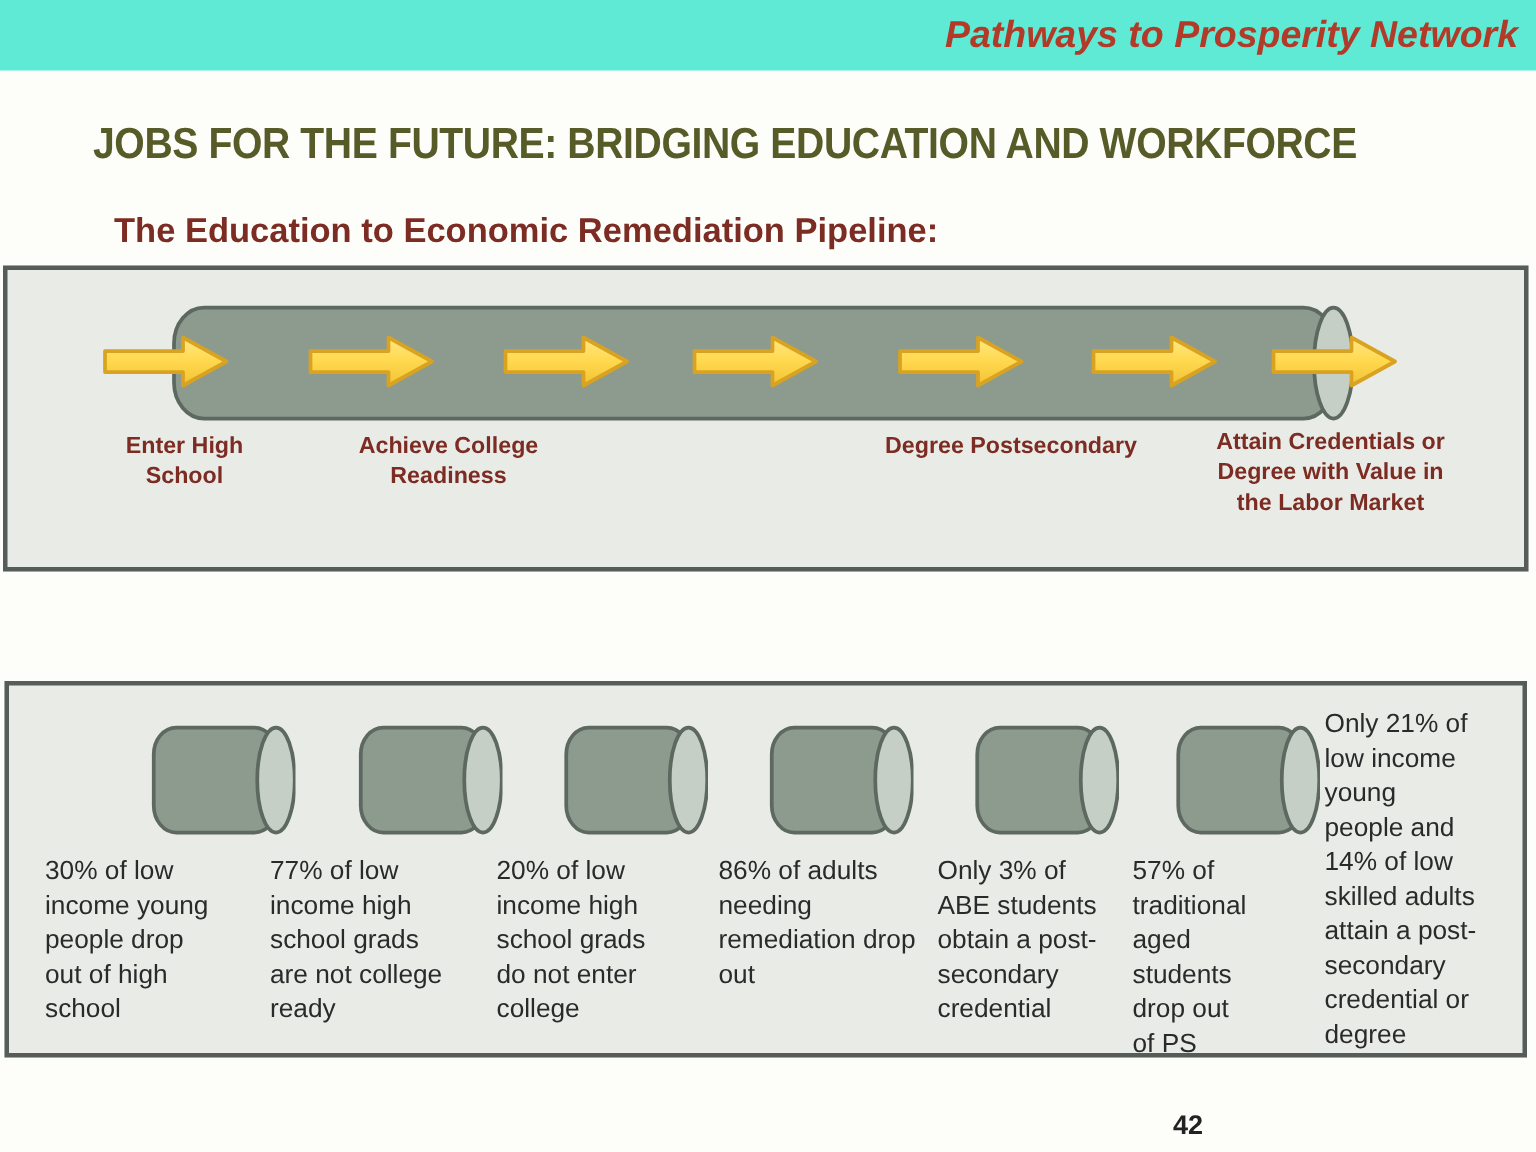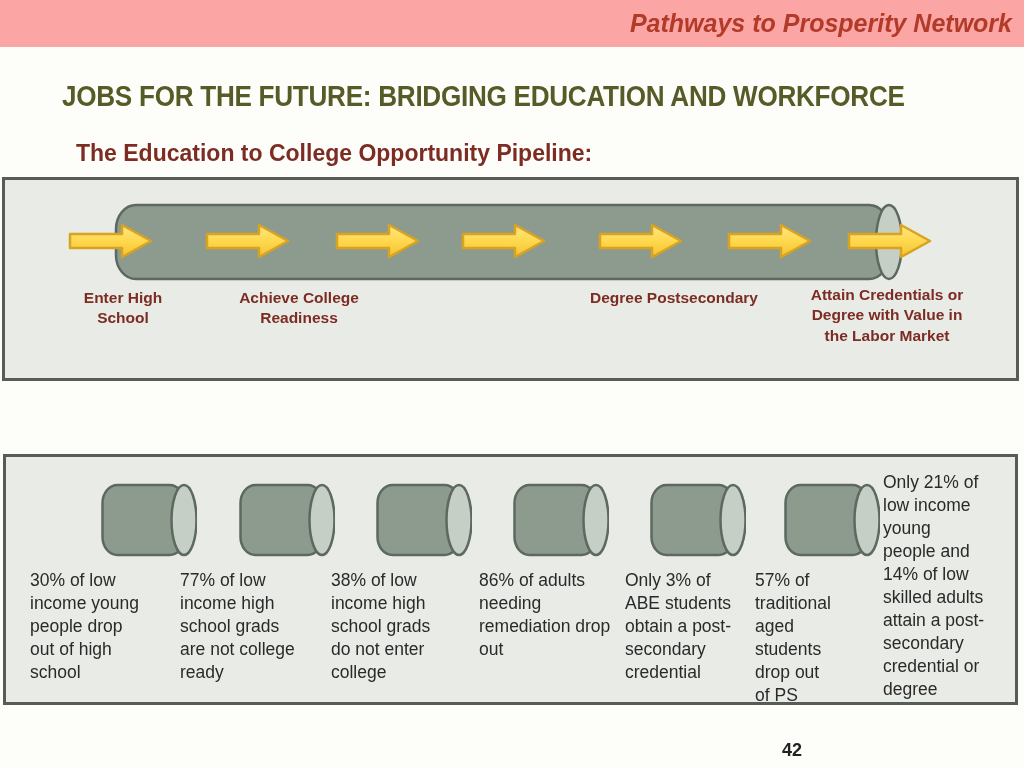--- a/index.html
+++ b/index.html
@@ -7,21 +7,21 @@
   body {
     font-family: "Liberation Sans", "DejaVu Sans", sans-serif;
     background: #fdfdfa;
     position: relative;
   }
   .slide { position: absolute; inset: 0; }
 
   
   .topbar {
     position: absolute; left: 0; top: 0; width: 1024px; height: 47px;
-    background: #fca5a5;
+    background: #5eead4;
     display: flex; align-items: center; justify-content: flex-end;
     padding-right: 12px;
   }
   .brand {
     color: #b13a28; font-size: 25px; font-weight: bold; font-style: italic;
     white-space: nowrap;
   }
 
   
   .title {
@@ -70,21 +70,21 @@
 <body>
 
 <div class="slide">
 
   <header class="topbar">
     <div class="brand">Pathways to Prosperity Network</div>
   </header>
 
   <h1 class="title">JOBS FOR THE FUTURE: BRIDGING EDUCATION AND WORKFORCE</h1>
 
-  <h2 class="heading pipeline-heading">The Education to College Opportunity Pipeline:</h2>
+  <h2 class="heading pipeline-heading">The Education to Economic Remediation Pipeline:</h2>
 
   <section class="panel pipeline-panel">
     <svg class="pipeline-svg" width="1011" height="198" viewBox="0 0 1011 198">
       <defs>
         <linearGradient id="arrowGrad" x1="0" y1="0" x2="0" y2="1">
           <stop offset="0" stop-color="#ffe783"></stop>
           <stop offset="0.5" stop-color="#ffd84d"></stop>
           <stop offset="1" stop-color="#f2c335"></stop>
         </linearGradient>
       </defs>
@@ -154,21 +154,21 @@
     <div class="leak-text prelines" style="left:24px">30% of low
 income young
 people drop
 out of high
 school</div>
     <div class="leak-text prelines" style="left:174px">77% of low
 income high
 school grads
 are not college
 ready</div>
-    <div class="leak-text prelines" style="left:325px">38% of low
+    <div class="leak-text prelines" style="left:325px">20% of low
 income high
 school grads
 do not enter
 college</div>
     <div class="leak-text prelines" style="left:473px">86% of adults
 needing
 remediation drop
 out</div>
     <div class="leak-text prelines" style="left:619px">Only 3% of
 ABE students

